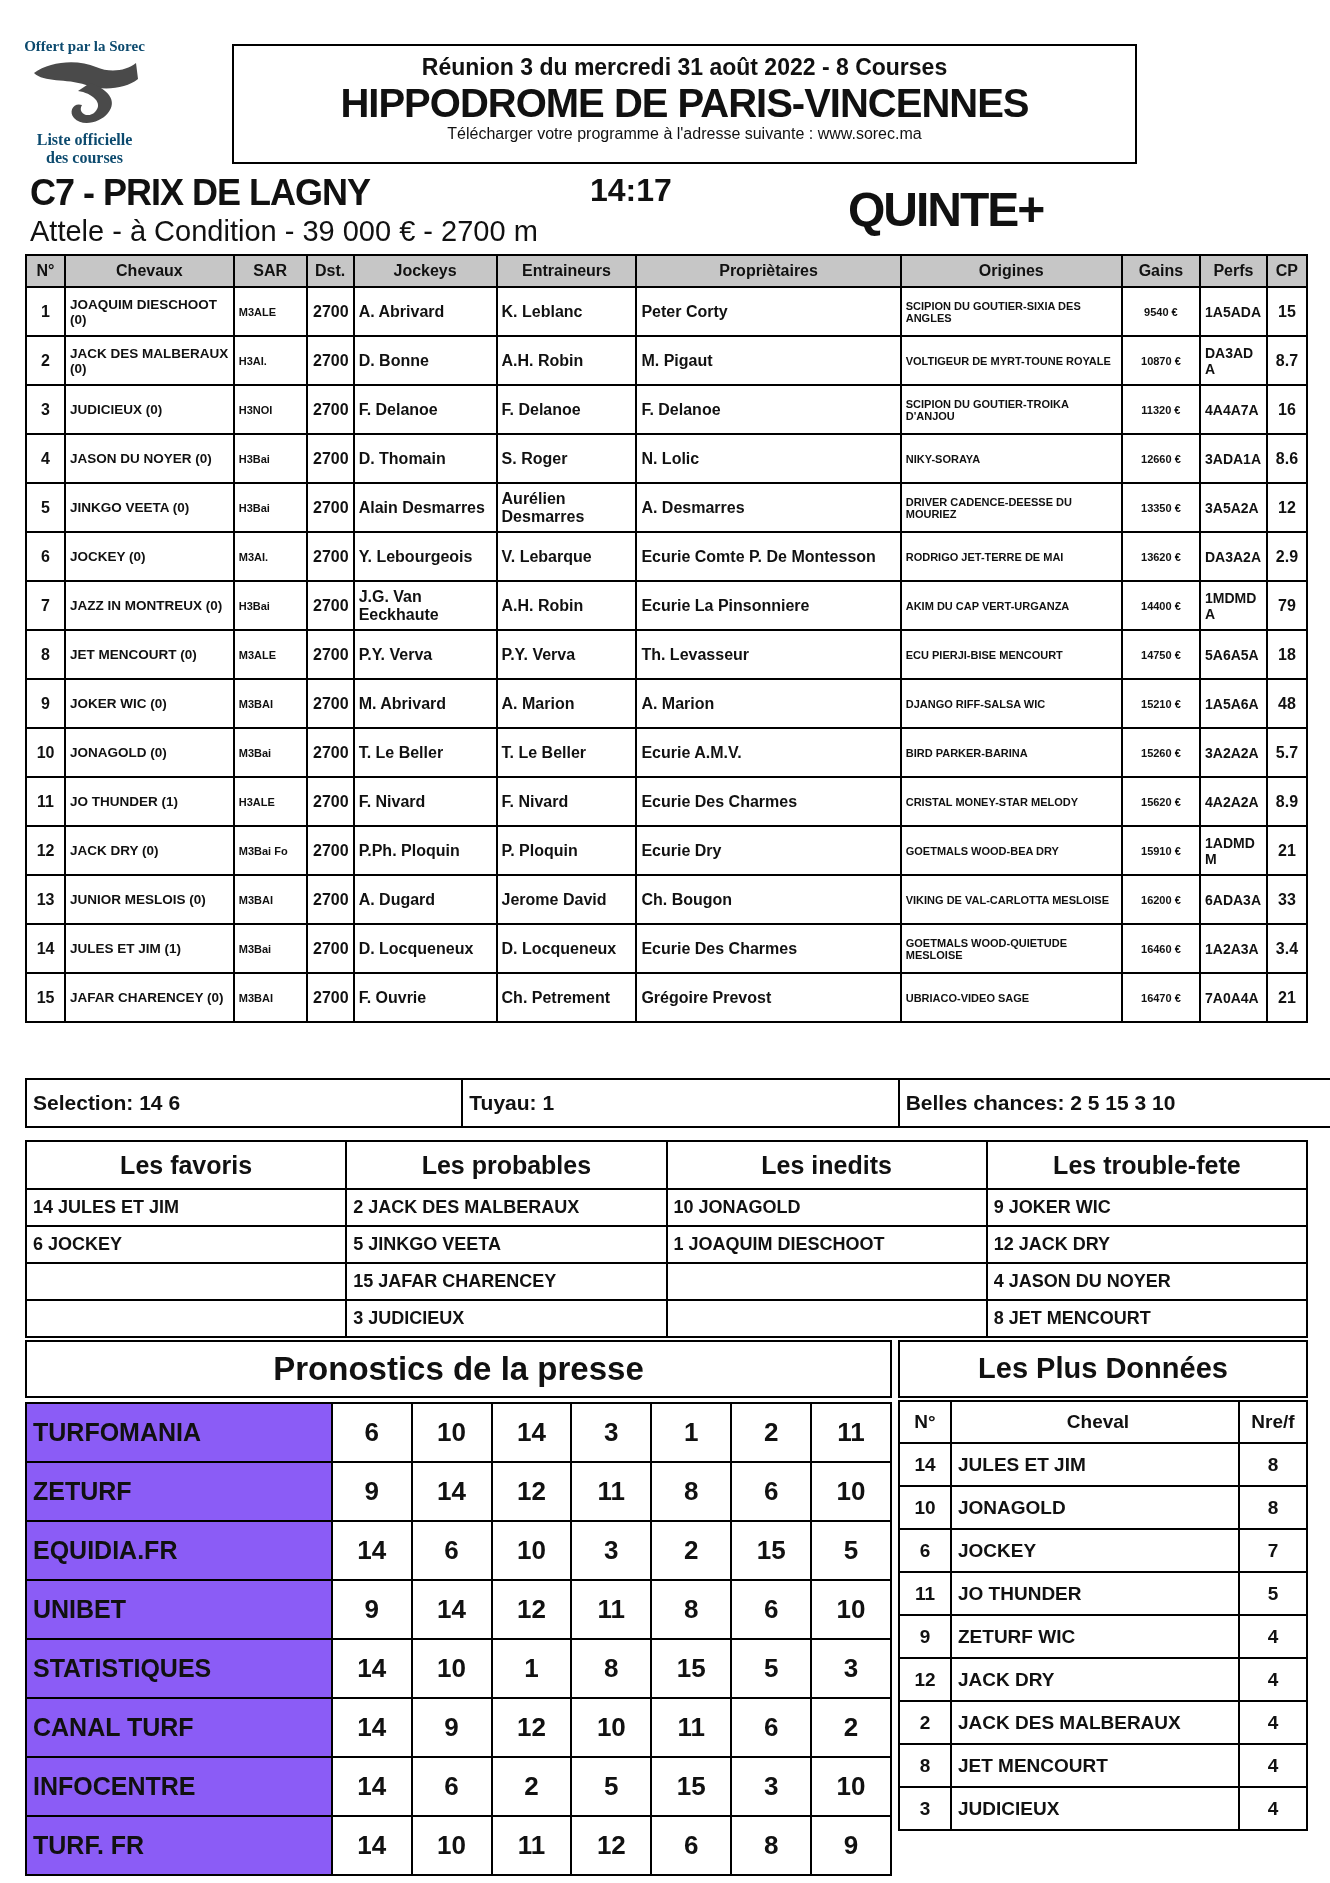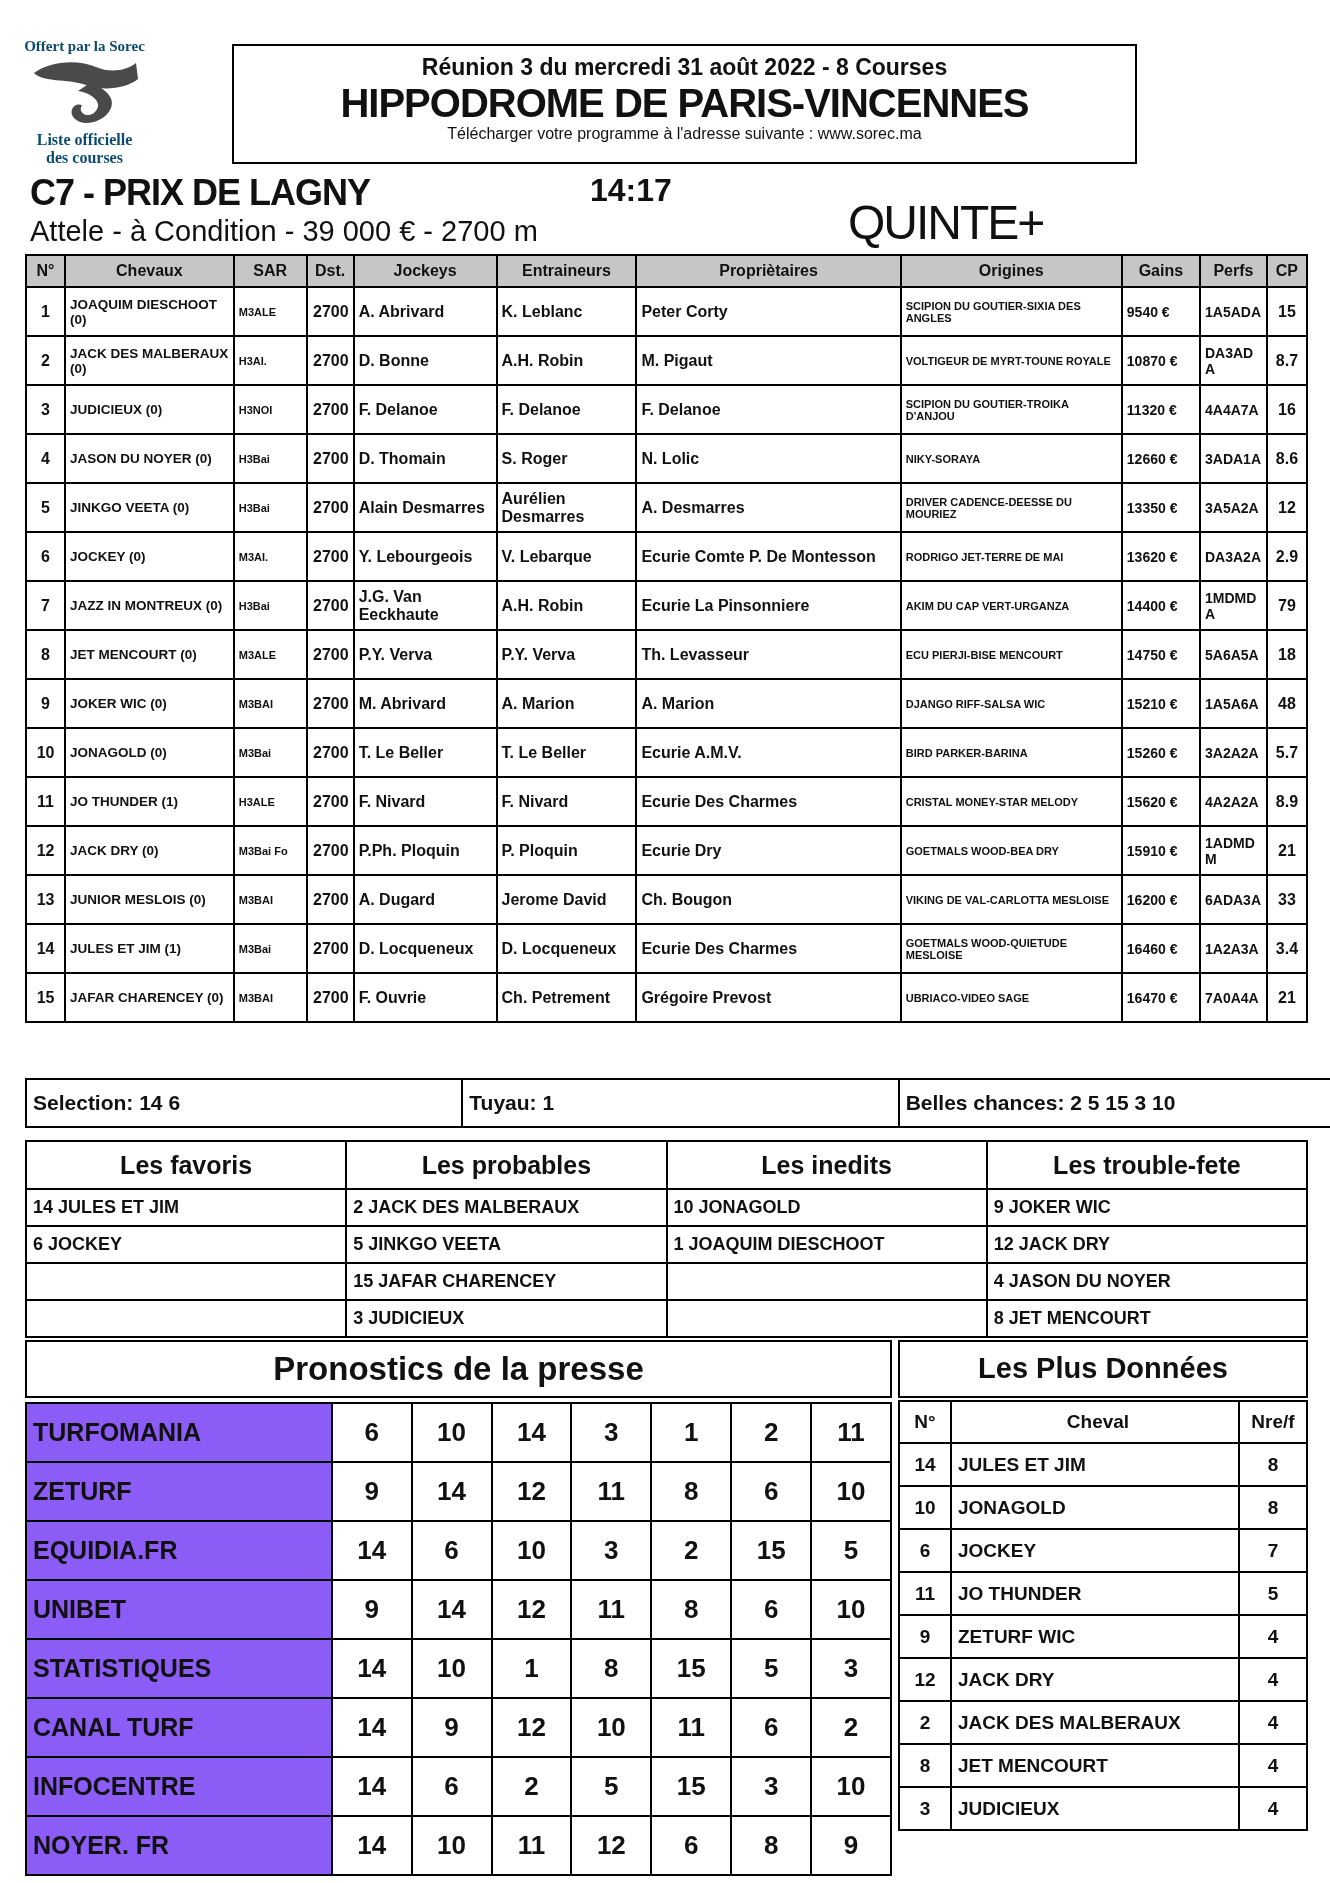--- a/index.html
+++ b/index.html
@@ -16,39 +16,39 @@
 
   .header-box { position: absolute; left: 232px; top: 44px; width: 905px; height: 120px;
                 border: 2px solid #000; text-align: center; padding-top: 8px; }
   .header-box .l1 { font-size: 23px; font-weight: bold; }
   .header-box .l2 { font-size: 40px; font-weight: bold; letter-spacing: -1px; line-height: 1.1; }
   .header-box .l3 { font-size: 16px; }
 
   
   .race-title { position: absolute; left: 30px; top: 172px; font-size: 36px; font-weight: bold; letter-spacing: -1px; }
   .race-time  { position: absolute; left: 590px; top: 172px; font-size: 32px; font-weight: bold; }
-  .race-bet   { position: absolute; left: 848px; top: 182px; width: 240px; font-size: 48px; font-weight: normal;
-                letter-spacing: -2px; margin-top: 13px; }
+  .race-bet   { position: absolute; left: 848px; top: 182px; width: 240px; font-size: 48px; font-weight: bold;
+                letter-spacing: -2px; }
   .race-cond  { position: absolute; left: 30px; top: 215px; font-size: 29px; font-weight: normal; }
 
   
   table { border-collapse: collapse; }
   .main-table { position: absolute; left: 25px; top: 254px; width: 1283px; }
   .main-table th, .main-table td { border: 2px solid #000; padding: 3px 4px; vertical-align: middle; }
   .main-table th { background: #c6c6c6; font-size: 16px; font-weight: bold; height: 32px; text-align: center; }
   .main-table td { font-weight: bold; }
   .c-num  { width: 38px;  text-align: center; font-size: 16px; }
   .c-cheval { width: 164px; font-size: 13.5px; margin-left: 16px; }
   .c-sar  { width: 71px;  font-size: 11px; vertical-align: top; }
   .c-dst  { width: 40px;  font-size: 16px; text-align: right; padding-right: 2px; }
   .c-jockey { width: 139px; font-size: 16px; }
   .c-entraineur { width: 136px; font-size: 16px; }
   .c-prop { width: 257px; font-size: 16px; }
   .c-orig { width: 215px; font-size: 11px; vertical-align: top; padding-top: 4px; }
-  .c-gains { width: 76px; font-size: 14px; text-align: left; }
+  .c-gains { width: 76px; font-size: 11px; text-align: center; }
   .c-perfs { width: 65px; font-size: 14px; word-break: break-all; margin-left: 48px; }
   .c-cp   { width: 39px;  font-size: 16px; text-align: center; }
   .main-table tbody tr { height: 49px; }
 
   
   .sel-table { position: absolute; left: 25px; top: 1078px; width: 1311px; }
   .sel-table td { border: 2px solid #000; height: 48px; font-size: 21px; font-weight: bold;
                   padding: 2px 6px; vertical-align: middle; width: 33.33%; }
 
   
@@ -431,21 +431,21 @@
           <td class="p-name">INFOCENTRE</td>
           <td class="p-num">14</td>
           <td class="p-num">6</td>
           <td class="p-num">2</td>
           <td class="p-num">5</td>
           <td class="p-num">15</td>
           <td class="p-num">3</td>
           <td class="p-num">10</td>
         </tr>
         <tr>
-          <td class="p-name">NOYER. FR</td>
+          <td class="p-name">TURF. FR</td>
           <td class="p-num">14</td>
           <td class="p-num">10</td>
           <td class="p-num">11</td>
           <td class="p-num">12</td>
           <td class="p-num">6</td>
           <td class="p-num">8</td>
           <td class="p-num">9</td>
         </tr>
       </tbody>
   </table>

